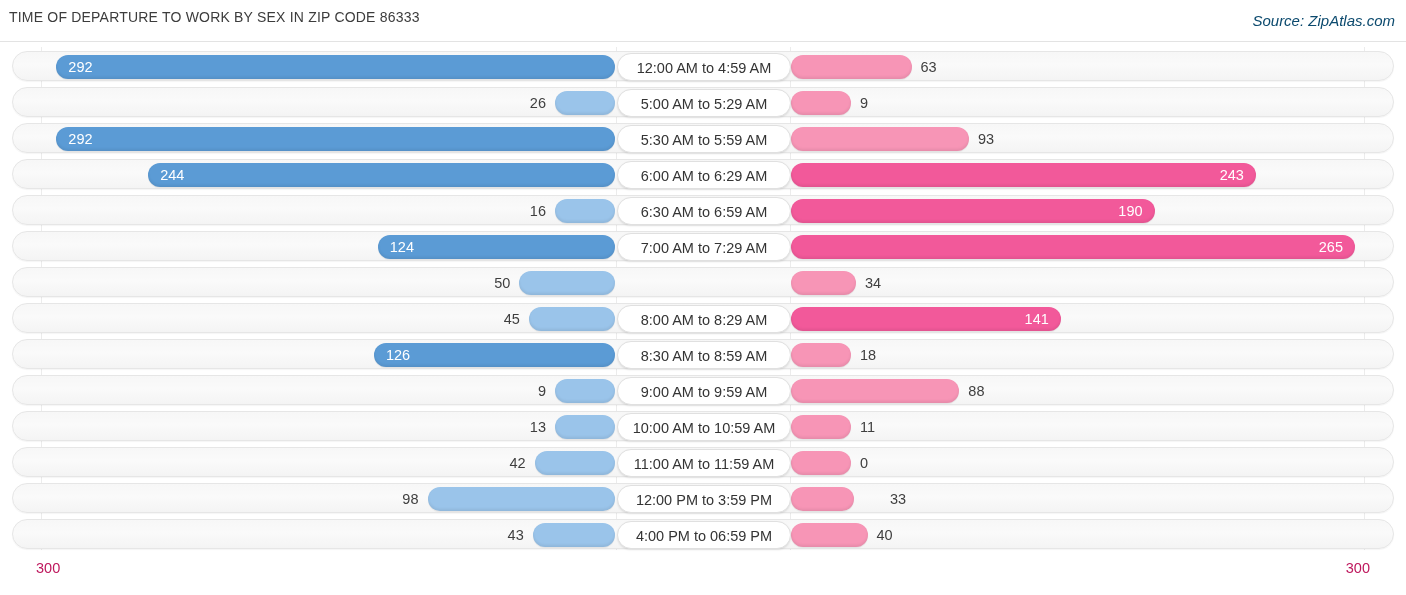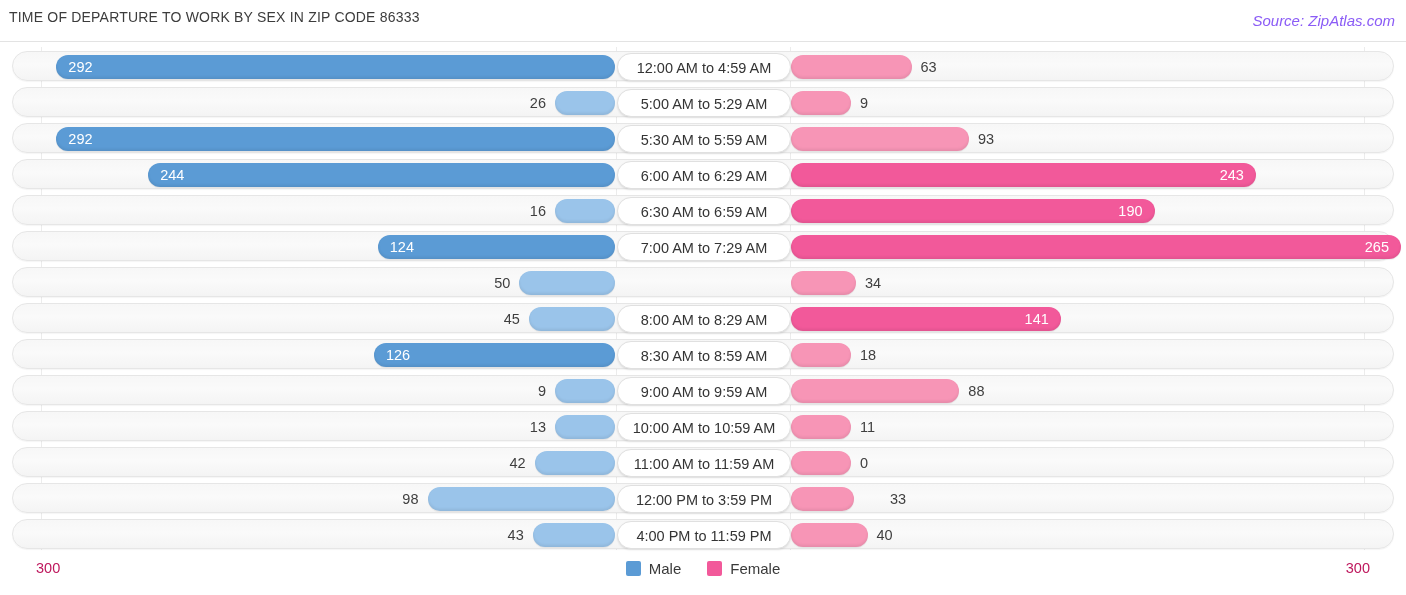--- a/index.html
+++ b/index.html
@@ -37,21 +37,21 @@
     color: #3c3c3c;
     font-weight: 400;
     white-space: nowrap;
   }
   .source-note {
     position: absolute;
     right: 11px;
     top: 12px;
     font-size: 15px;
     font-style: italic;
-    color: #8b5cf6;
+    color: #0c4a6e;
     white-space: nowrap;
   }
   .header-rule {
     position: absolute;
     left: 0;
     top: 41px;
     width: 1406px;
     height: 1px;
     background: #e3e3e3;
   }
@@ -240,21 +240,21 @@
         <div class="bar male" style="right: 778px; width: 60px; background: rgb(154, 196, 234);"></div>
         <div class="bar female" style="left: 778px; width: 363.533px; background: rgb(242, 89, 154);">
           <span class="bar-value-in">190</span>
         </div>
         <div class="cat-pill" style="left: 604px;">6:30 AM to 6:59 AM</div>
       </div>
       <div class="row" style="top: 184px;">
         <div class="bar male" style="right: 778px; width: 237.253px; background: rgb(91, 155, 213);">
           <span class="bar-value-in">124</span>
         </div>
-        <div class="bar female" style="left: 778px; width: 610px; background: rgb(242, 89, 154); padding-left: 48px;">
+        <div class="bar female" style="left: 778px; width: 564px; background: rgb(242, 89, 154); padding-left: 48px;">
           <span class="bar-value-in">265</span>
         </div>
         <div class="cat-pill" style="left: 604px;">7:00 AM to 7:29 AM</div>
       </div>
       <div class="row" style="top: 220px;">
         <div class="bar-value-out left" style="right: 882.667px;">50</div>
         <div class="bar male" style="right: 778px; width: 95.6667px; background: rgb(154, 196, 234);"></div>
         <div class="bar-value-out right" style="left: 852.053px;">34</div>
         <div class="bar female" style="left: 778px; width: 65.0533px; background: rgb(247, 149, 182);"></div>
       </div>
@@ -300,32 +300,22 @@
         <div class="bar male" style="right: 778px; width: 187.507px; background: rgb(154, 196, 234);"></div>
         <div class="bar-value-out right" style="left: 877px;">33</div>
         <div class="bar female" style="left: 778px; width: 63.14px; background: rgb(247, 149, 182);"></div>
         <div class="cat-pill" style="left: 604px;">12:00 PM to 3:59 PM</div>
       </div>
       <div class="row" style="top: 472px;">
         <div class="bar-value-out left" style="right: 869.273px;">43</div>
         <div class="bar male" style="right: 778px; width: 82.2733px; background: rgb(154, 196, 234);"></div>
         <div class="bar-value-out right" style="left: 863.533px;">40</div>
         <div class="bar female" style="left: 778px; width: 76.5333px; background: rgb(247, 149, 182);"></div>
-        <div class="cat-pill" style="left: 604px;">4:00 PM to 11:59 PM</div>
+        <div class="cat-pill" style="left: 604px;">4:00 PM to 06:59 PM</div>
       </div>
     </div>
 
   <div class="footer">
     <div class="axis-end left">300</div>
     <div class="axis-end right">300</div>
-    <div class="legend" id="legend">
-        <div class="legend-item">
-          <span class="legend-swatch" style="background: rgb(91, 155, 213);"></span>
-          <span class="legend-label">Male</span>
-        </div>
-        <div class="legend-item">
-          <span class="legend-swatch" style="background: rgb(242, 89, 154);"></span>
-          <span class="legend-label">Female</span>
-        </div>
-      </div>
   </div>
 
 </div>
 
 </body></html>

